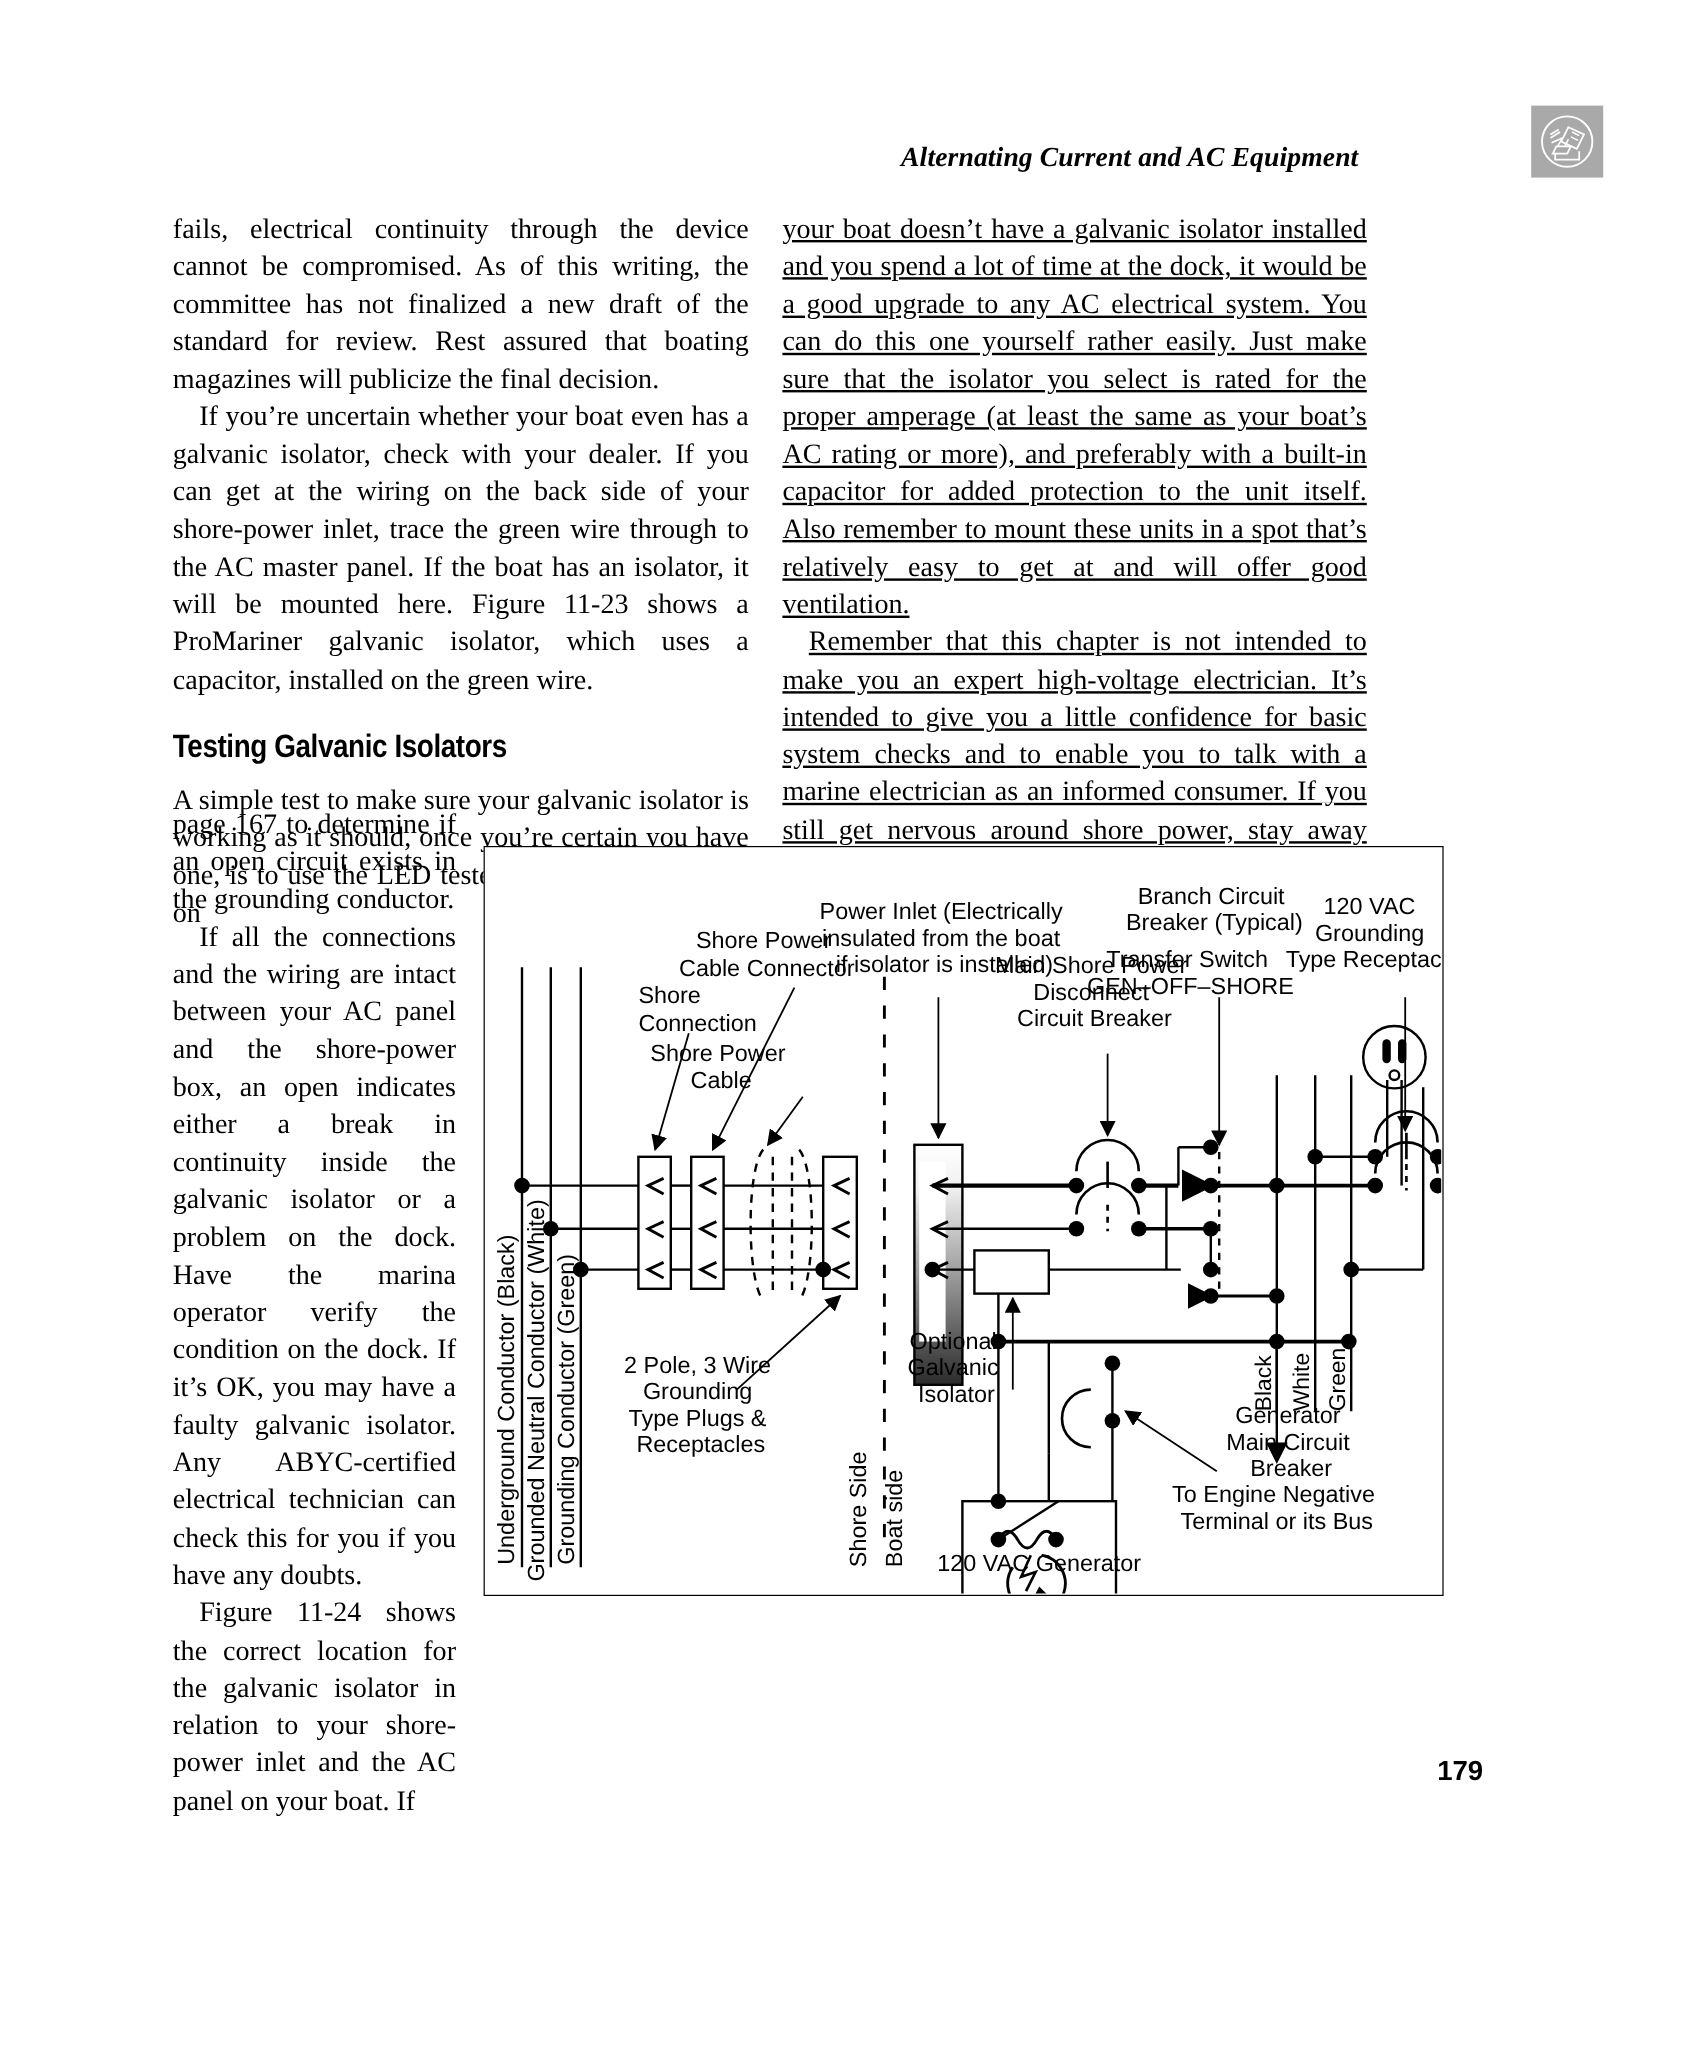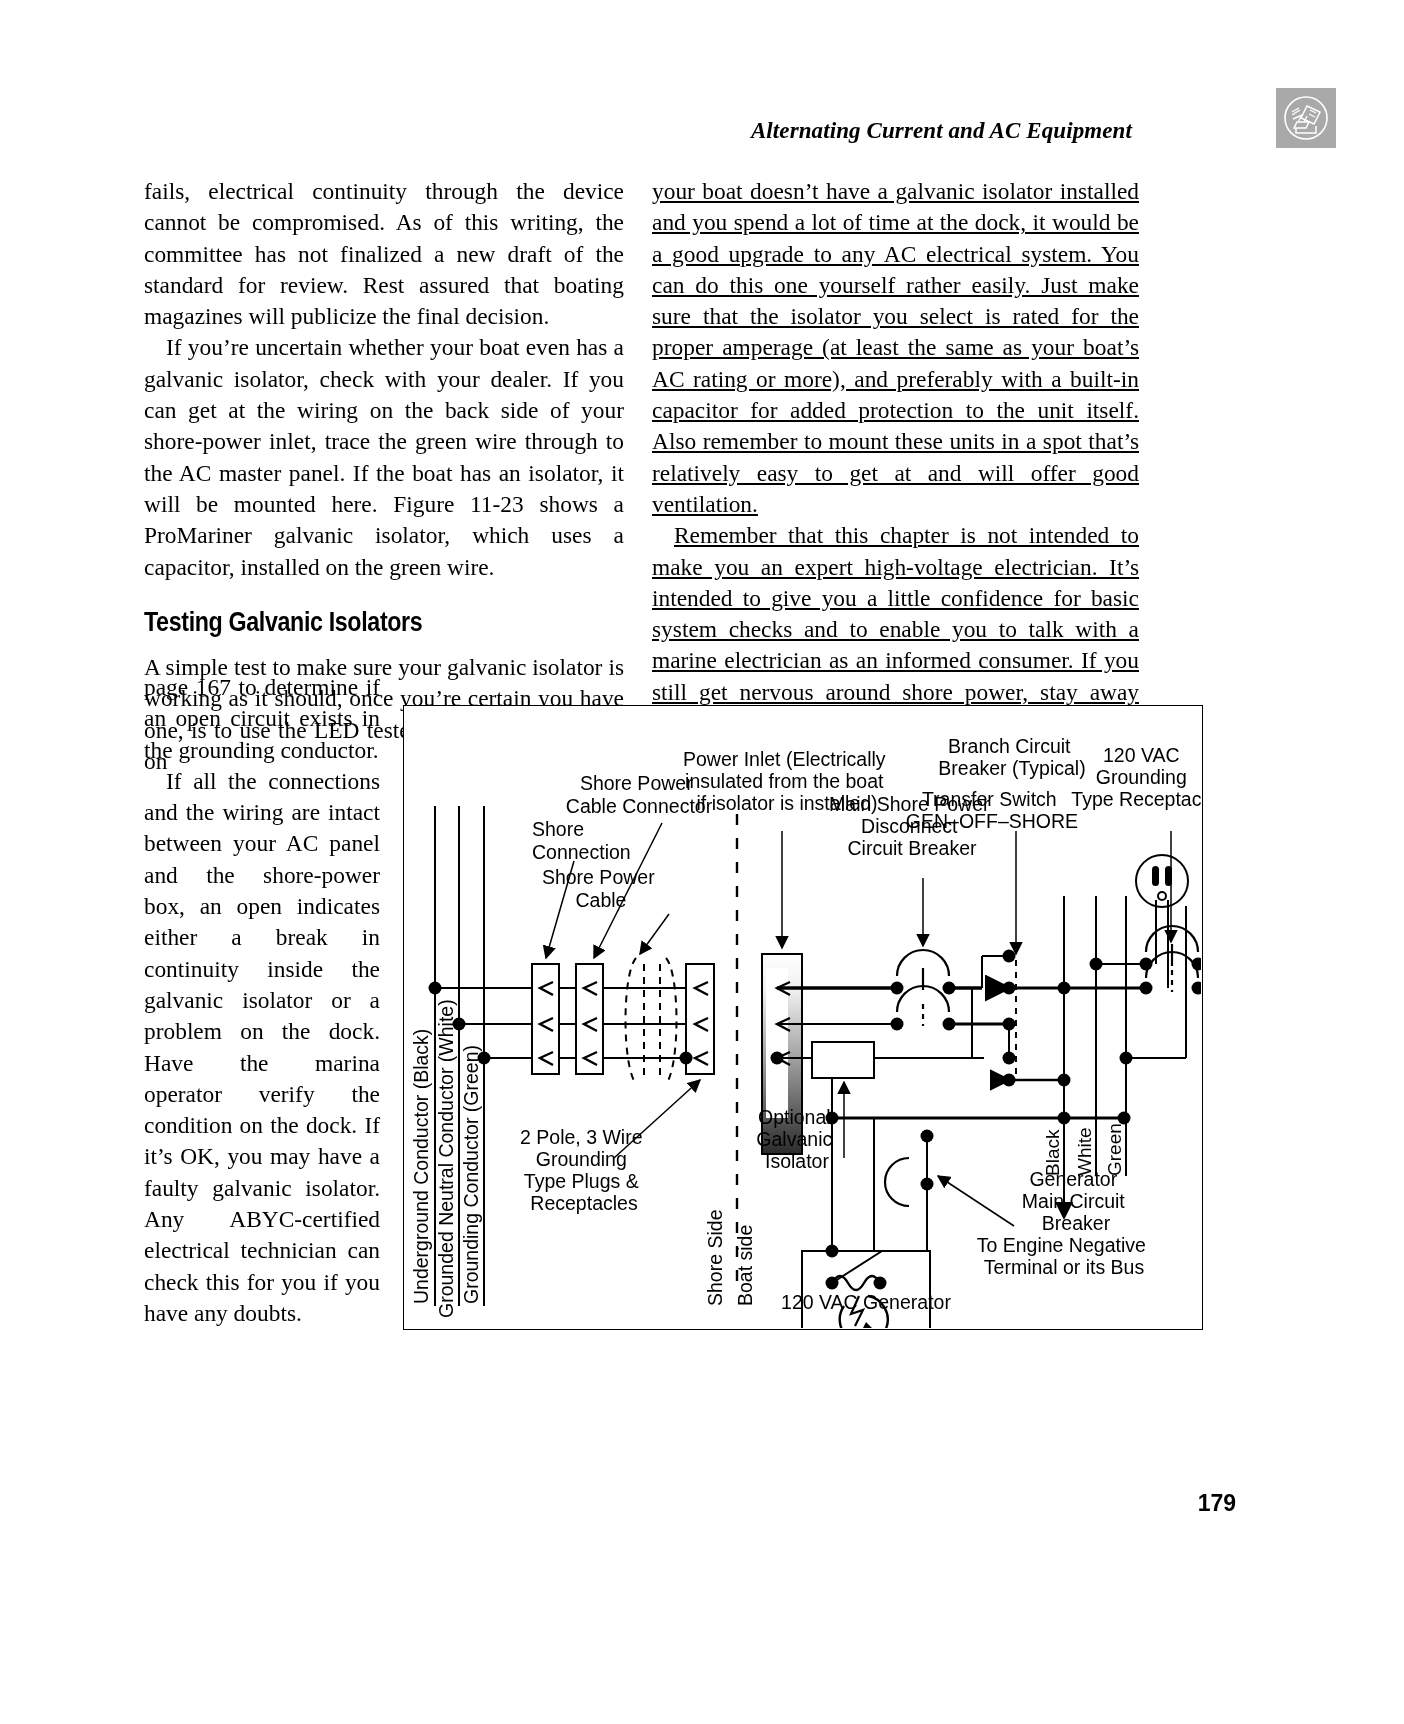--- a/index.html
+++ b/index.html
@@ -52,21 +52,21 @@
   }
   .figsvg { position:absolute; left:0; top:0; }
   .caption {
     position:absolute; left:400px; top:1334px; width:745px;
     font-style:italic; font-size:21.4px; line-height:29px; text-align:left;
   }
 
   .folio {
     position:absolute; right:168px; top:1462px;
     font-family:"Liberation Sans", sans-serif;
-    font-weight:bold; font-size:23px;margin-top:28px;
+    font-weight:bold; font-size:23px;
   }
 
   
 </style>
 </head>
 <body>
 
 <div class="page">
 
   <div class="runhead">Alternating Current and AC Equipment</div>
@@ -85,20 +85,21 @@
   <div class="col col-left">
     <p>fails, electrical continuity through the device cannot be compromised. As of this writing, the committee has not finalized a new draft of the standard for review. Rest assured that boating magazines will publicize the final decision.</p>
     <p class="ind">If you’re uncertain whether your boat even has a galvanic isolator, check with your dealer. If you can get at the wiring on the back side of your shore-power inlet, trace the green wire through to the AC master panel. If the boat has an isolator, it will be mounted here. Figure 11-23 shows a ProMariner galvanic isolator, which uses a capacitor, installed on the green wire.</p>
     <h2 class="section">Testing Galvanic Isolators</h2>
     <p>A simple test to make sure your galvanic isolator is working as it should, once you’re certain you have one, is to use the LED tester shown in figure 11-9 on</p>
   </div>
 
   <div class="col col-narrow">
     <p>page 167 to determine if an open circuit exists in the grounding conductor.</p>
     <p class="ind">If all the connections and the wiring are intact between your AC panel and the shore-power box, an open indicates either a break in continuity inside the galvanic isolator or a problem on the dock. Have the marina operator verify the condition on the dock. If it’s OK, you may have a faulty galvanic isolator. Any ABYC-certified electrical technician can check this for you if you have any doubts.</p>
+    <p class="ind">Figure 11-24 shows the correct location for the galvanic isolator in relation to your shore-power inlet and the AC panel on your boat. If</p>
   </div>
 
   <div class="col col-right">
     <p>your boat doesn’t have a galvanic isolator installed and you spend a lot of time at the dock, it would be a good upgrade to any AC electrical system. You can do this one yourself rather easily. Just make sure that the isolator you select is rated for the proper amperage (at least the same as your boat’s AC rating or more), and preferably with a built-in capacitor for added protection to the unit itself. Also remember to mount these units in a spot that’s relatively easy to get at and will offer good ventilation.</p>
     <p class="ind">Remember that this chapter is not intended to make you an expert high-voltage electrician. It’s intended to give you a little confidence for basic system checks and to enable you to talk with a marine electrician as an informed consumer. If you still get nervous around shore power, stay away from it! Call in the experts.</p>
   </div>
 
   <div class="figbox">
     <svg class="figsvg" width="797" height="622" viewBox="0 0 797 622" font-family="Liberation Sans, sans-serif">
       <defs>

